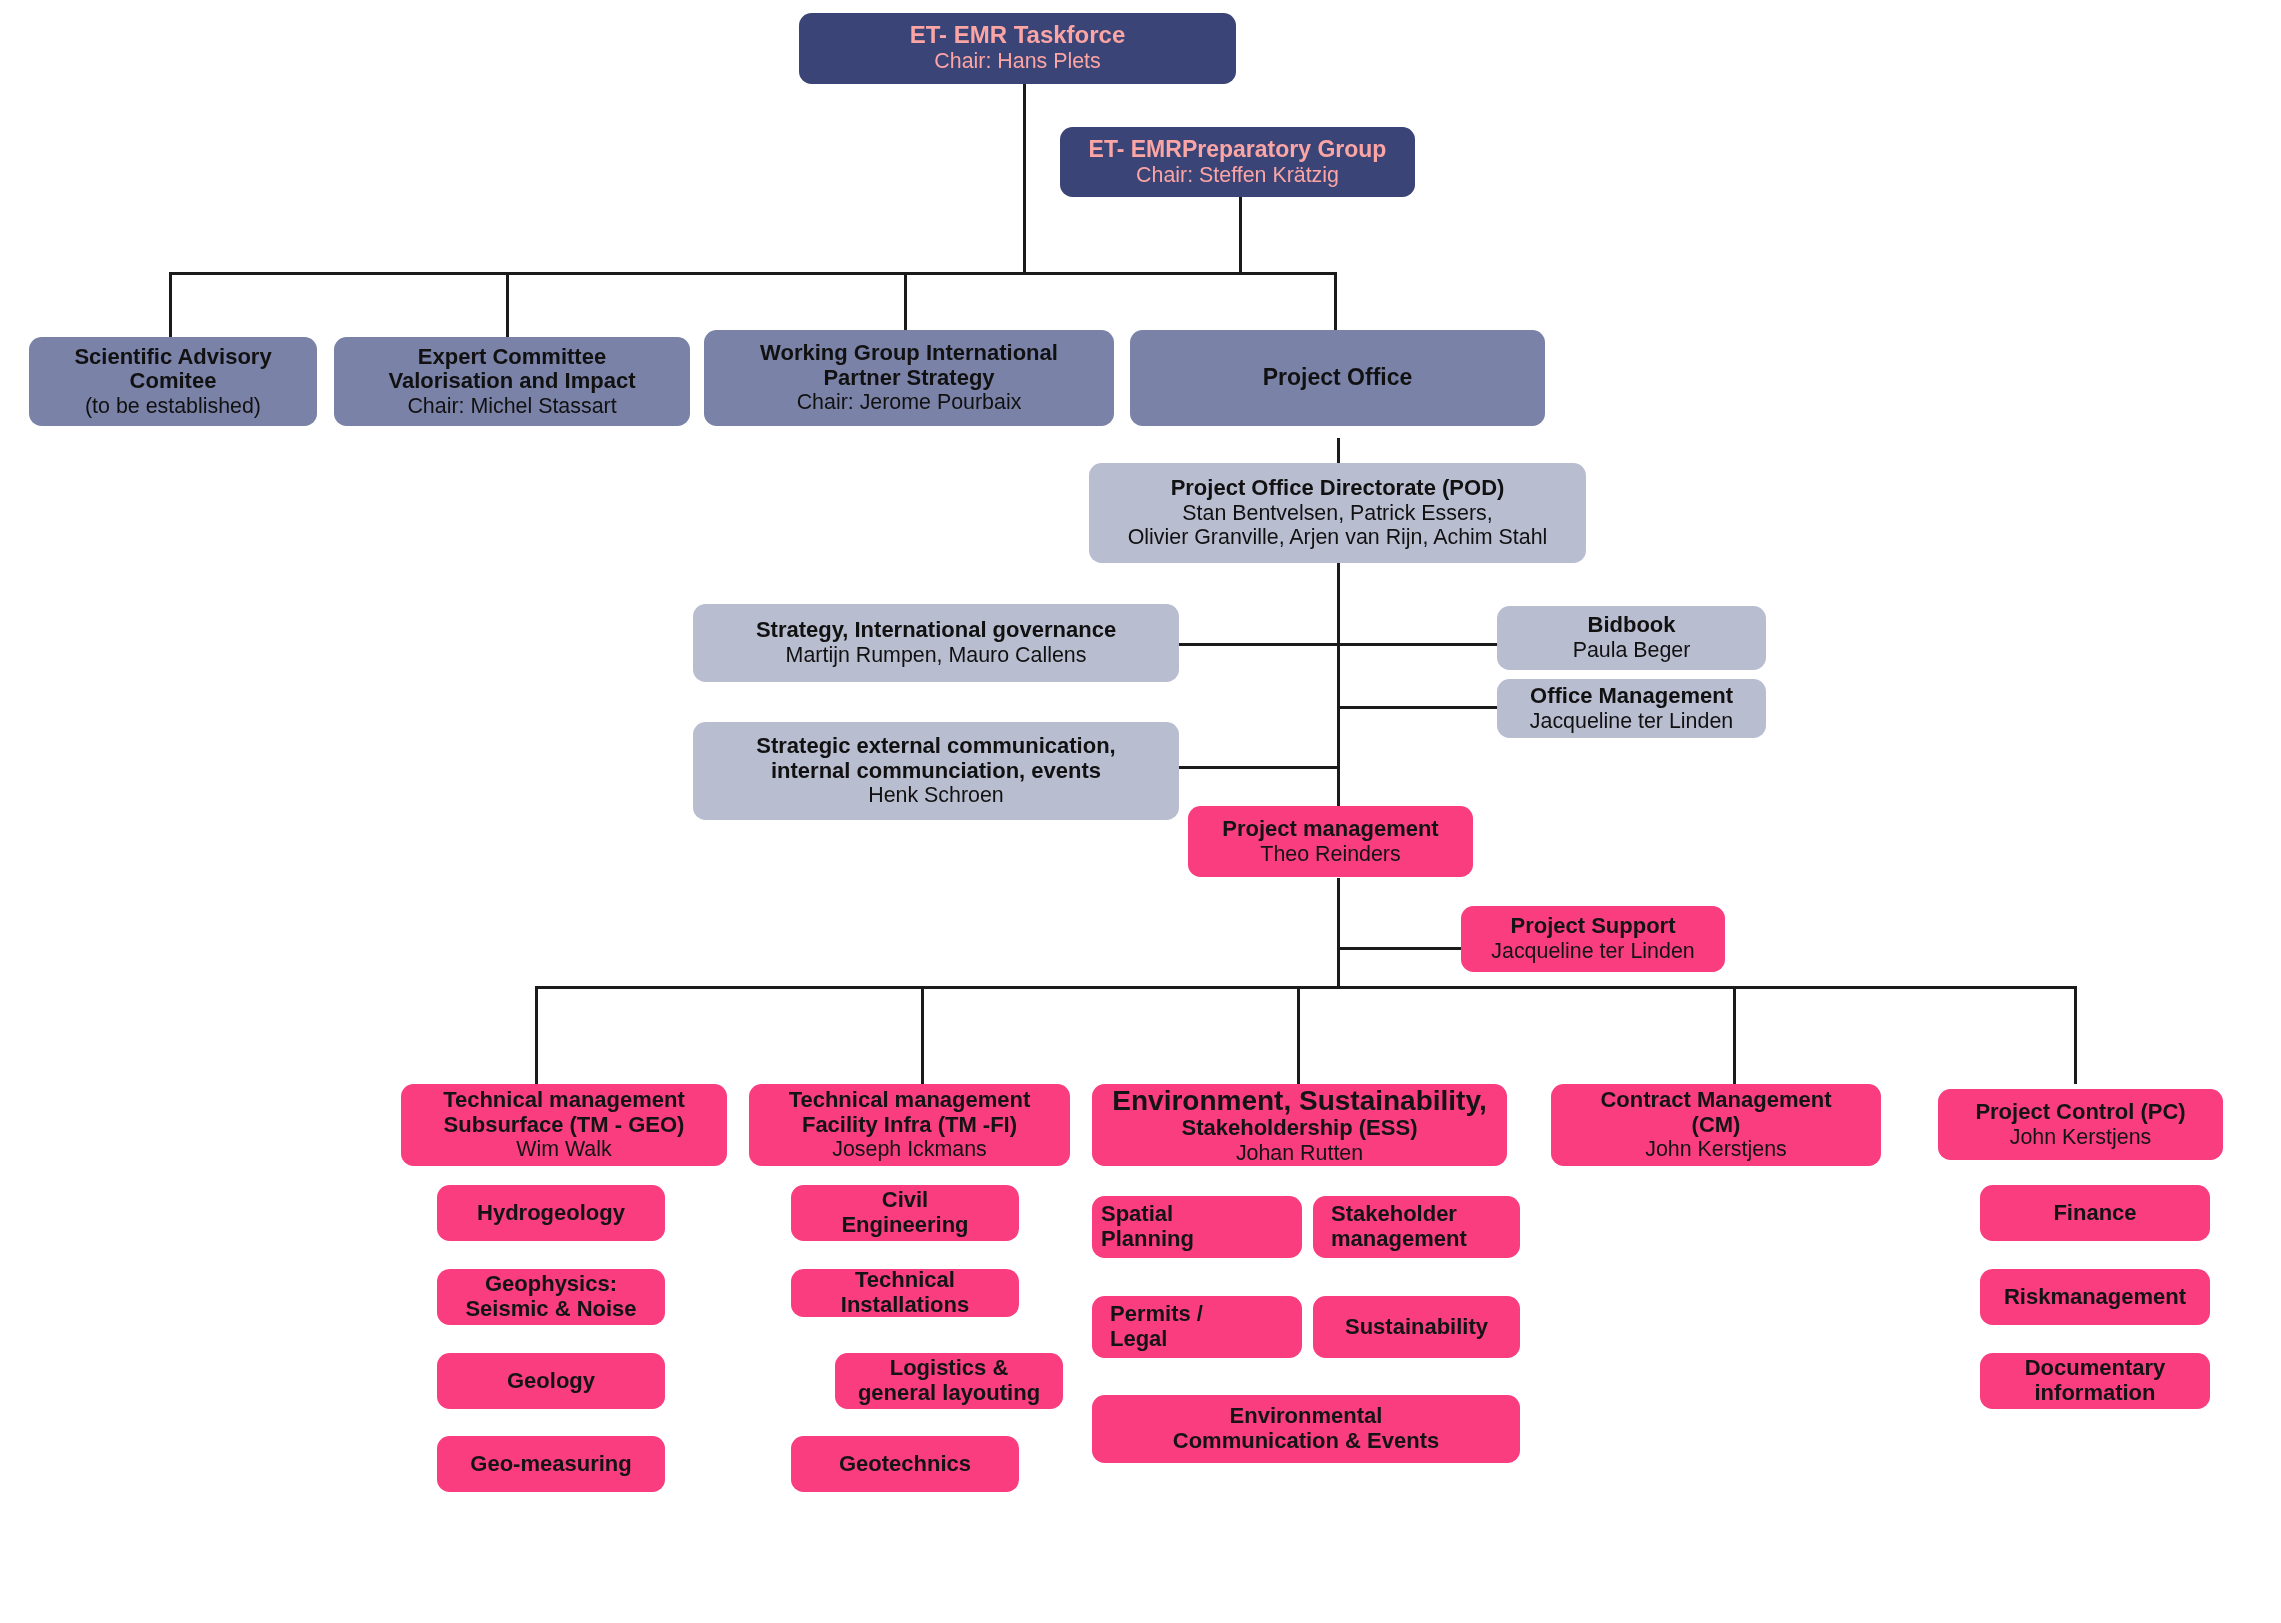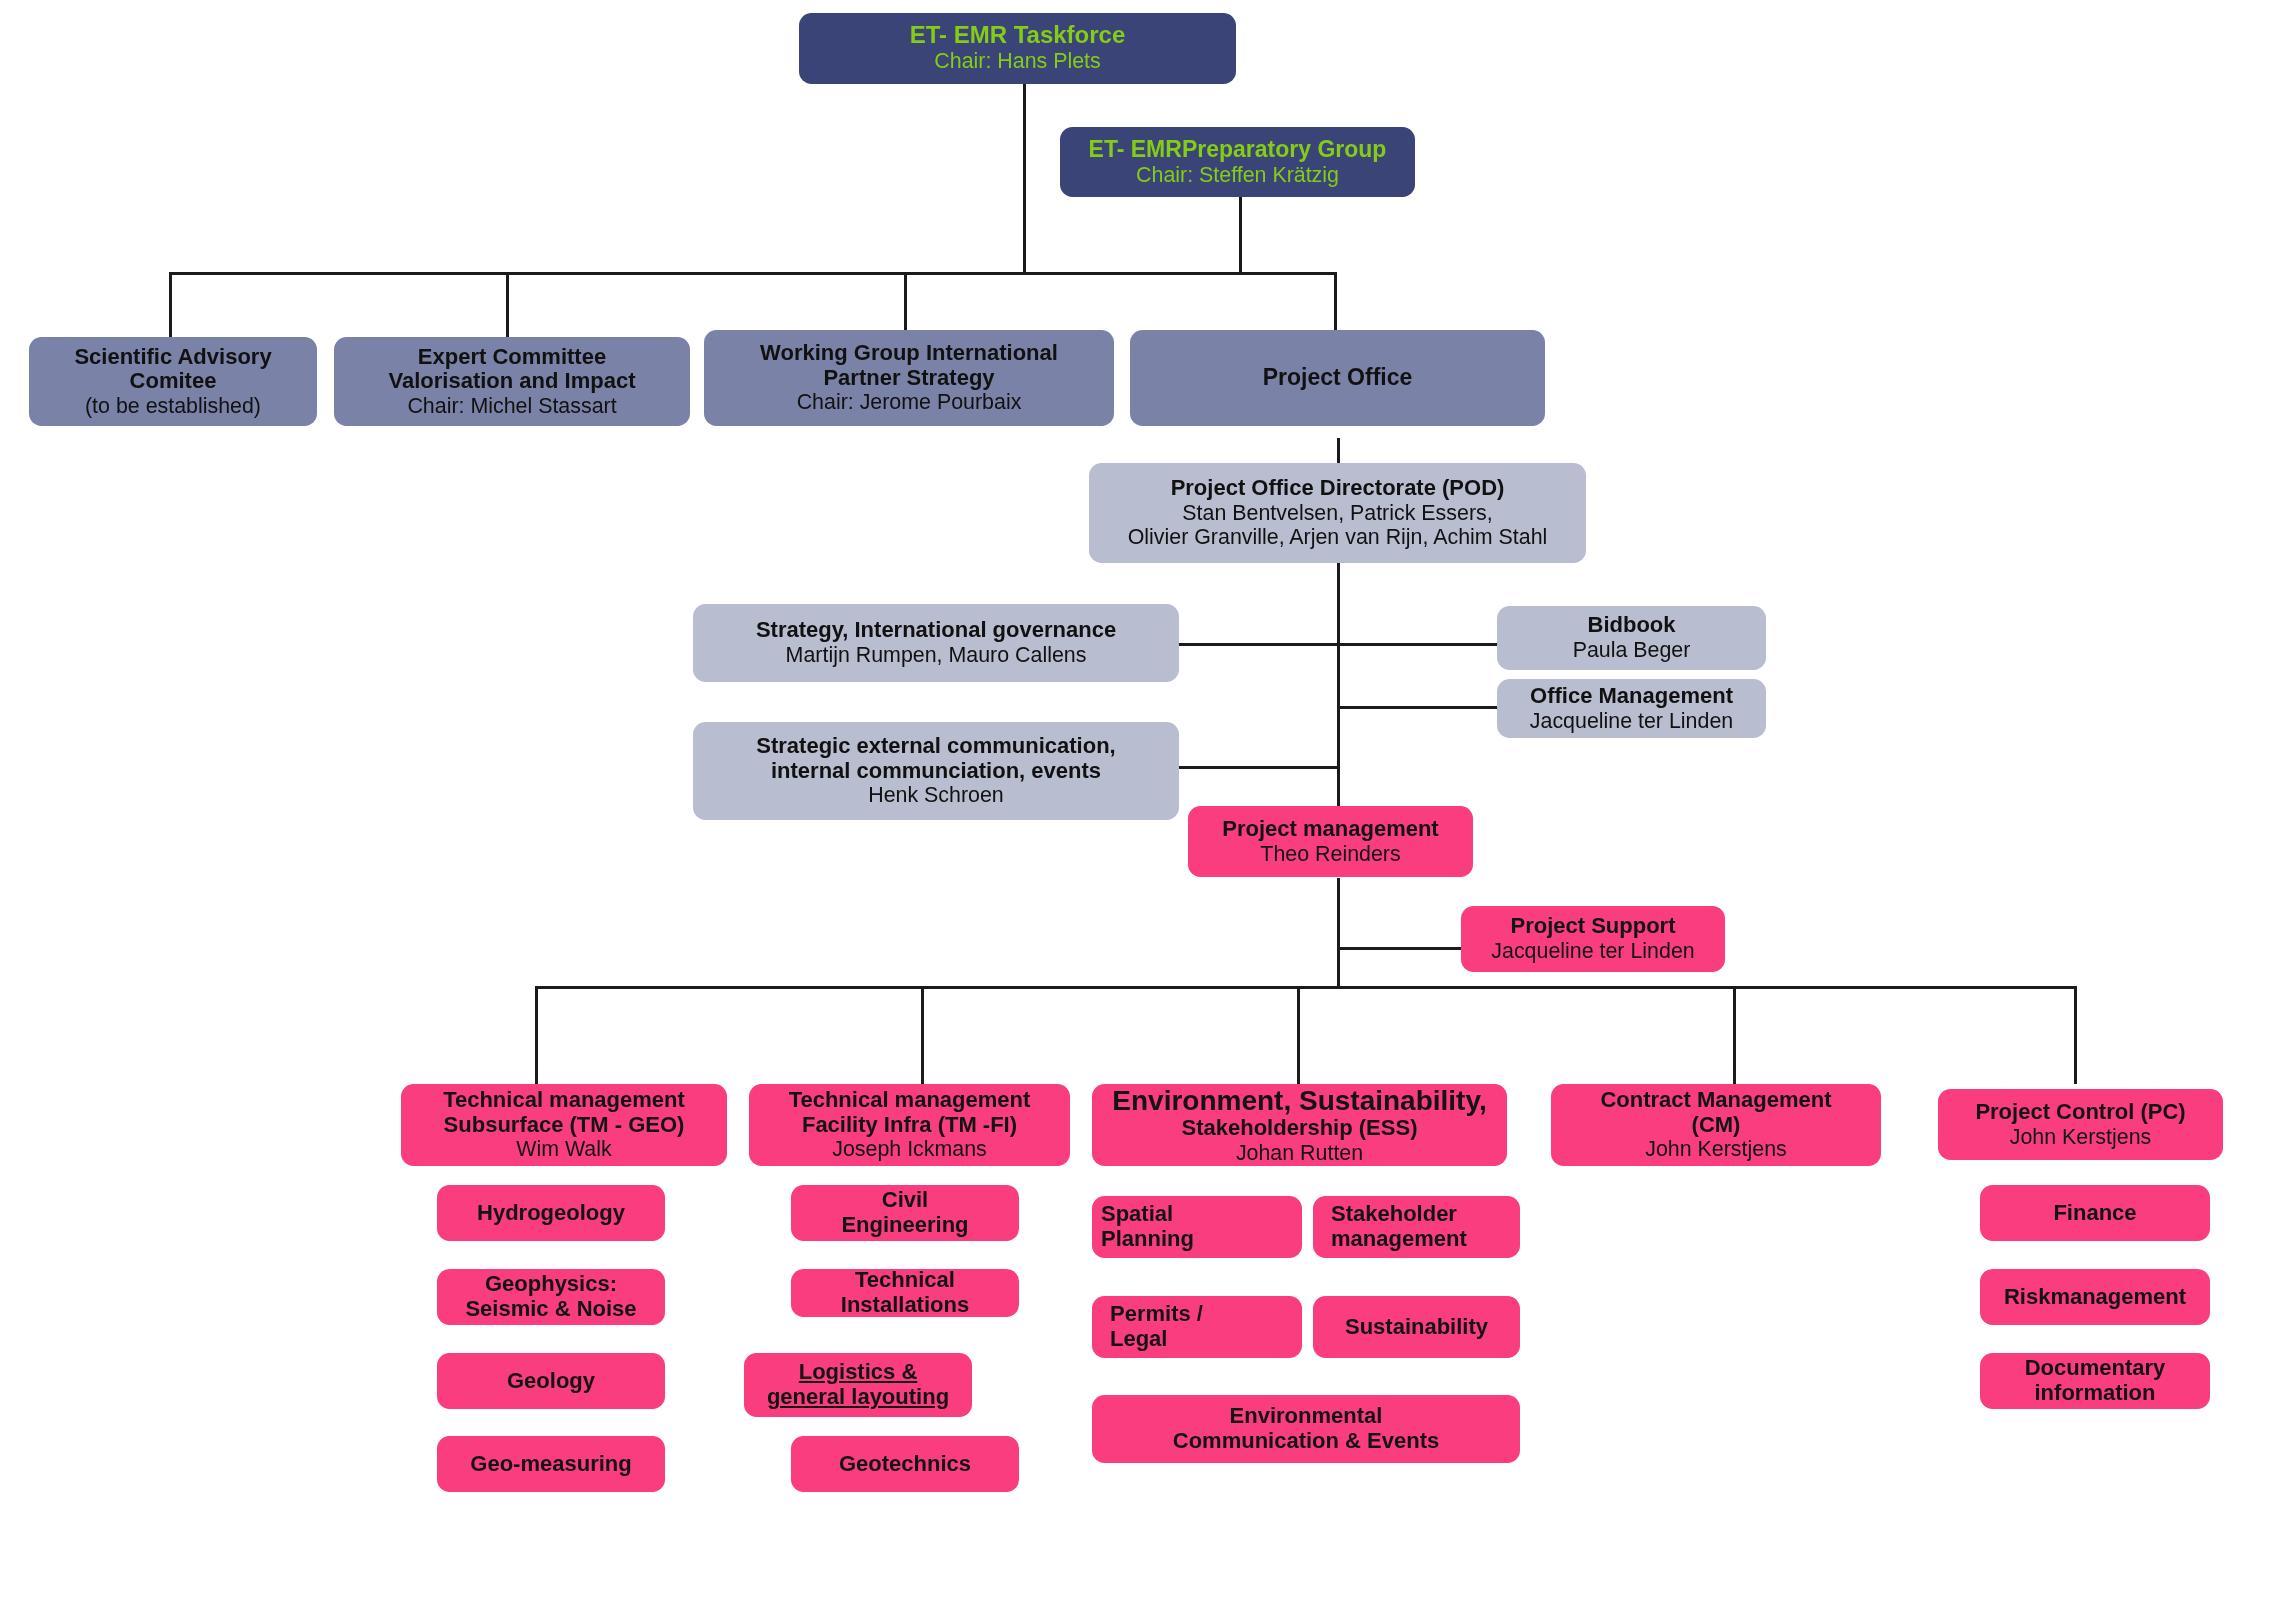--- a/index.html
+++ b/index.html
@@ -5,21 +5,21 @@
   html,body{margin:0;padding:0;background:#ffffff;}
   body{font-family:"Liberation Sans","DejaVu Sans",sans-serif;}
   #root{position:relative;width:2281px;height:1624px;background:#ffffff;overflow:hidden;}
 
   .box{position:absolute;box-sizing:border-box;border-radius:12.5px;
        display:flex;flex-direction:column;align-items:center;justify-content:center;
        text-align:center;padding:5.3px 9px;z-index:5;}
   .box .t1{font-weight:bold;line-height:1.12;}
   .box .t2{font-weight:normal;line-height:1.14;}
 
-  .navy{background:#3a4476;color:#84cc16;}
+  .navy{background:#3a4476;color:#fca5a5;}
   .slate{background:#7b82a8;color:#111111;}
   .lilac{background:#b9bdd0;color:#111111;}
   .pink{background:#f8traits;}
   .pink{background:#fa3d7f;color:#141414;}
   .dark{background:#4a4a4a;color:#ffffff;border-radius:16px;}
 
   .ln{position:absolute;background:#1b1b1b;z-index:1;}
   .lnv{width:2.7px;}
   .lnh{height:2.7px;}
 </style>
@@ -173,21 +173,21 @@
   </div>
 
   <div class="box pink" style="left:791px;top:1185px;width:228px;height:56px;">
     <div class="t1" style="font-size:22px;">Civil</div>
     <div class="t1" style="font-size:22px;">Engineering</div>
   </div>
   <div class="box pink" style="left:791px;top:1269px;width:228px;height:48px;">
     <div class="t1" style="font-size:22px;">Technical</div>
     <div class="t1" style="font-size:22px;">Installations</div>
   </div>
-  <div class="box pink" style="left:744px;top:1353px;width:228px;height:64px;text-decoration:underline;">
+  <div class="box pink" style="left:835px;top:1353px;width:228px;height:56px;">
     <div class="t1" style="font-size:22px;">Logistics &amp;</div>
     <div class="t1" style="font-size:22px;">general layouting</div>
   </div>
   <div class="box pink" style="left:791px;top:1436px;width:228px;height:56px;">
     <div class="t1" style="font-size:22px;">Geotechnics</div>
   </div>
 
   <div class="box pink" style="left:1092px;top:1196px;width:210px;height:62px;align-items:flex-start;text-align:left;">
     <div class="t1" style="font-size:22px;">Spatial</div>
     <div class="t1" style="font-size:22px;">Planning</div>

